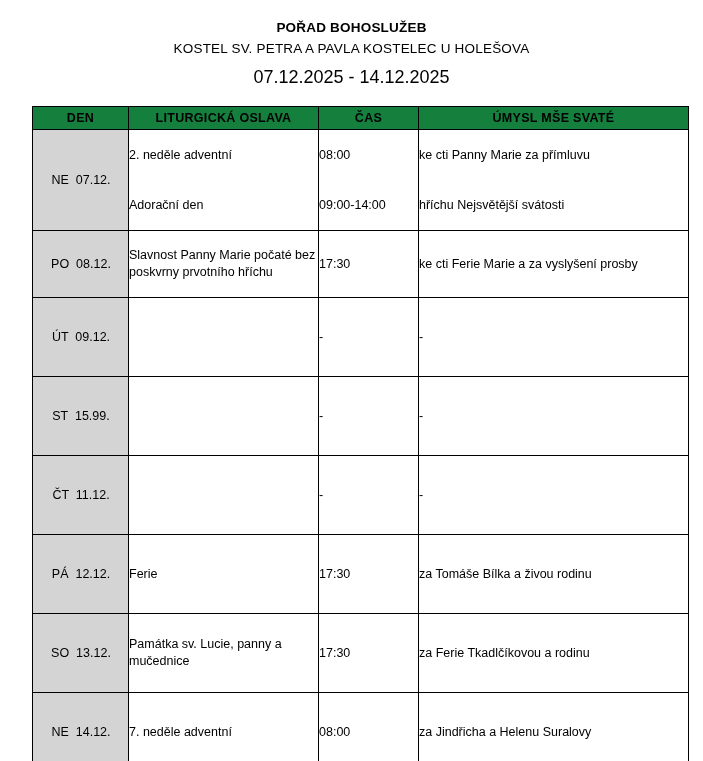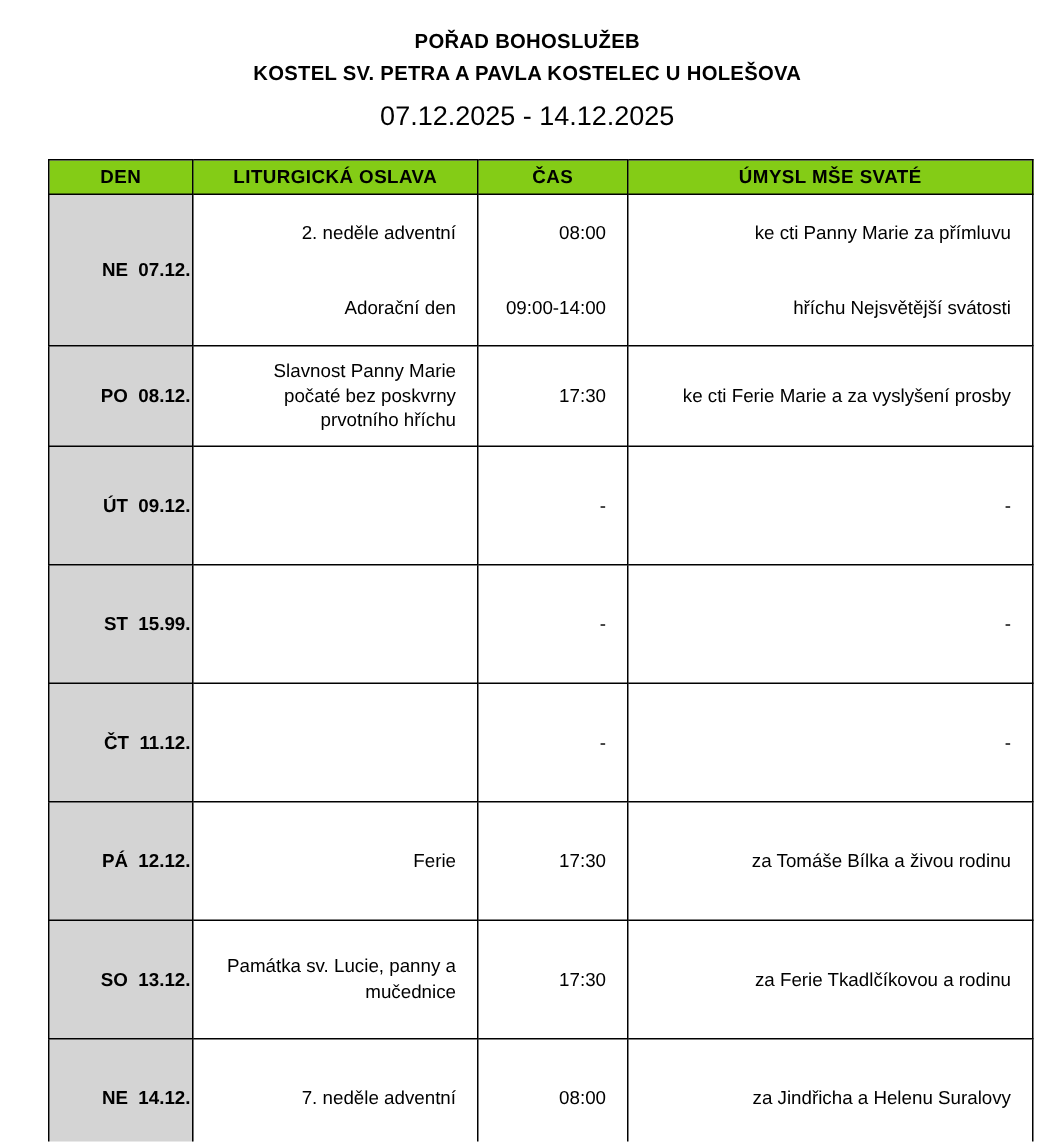--- a/index.html
+++ b/index.html
@@ -25,65 +25,65 @@
     margin-bottom: 12px;
   }
   .title-1 {
     font-size: 13.5px;
     font-weight: bold;
     letter-spacing: 0.2px;
     line-height: 1.5;
   }
   .title-2 {
     font-size: 13.5px;
-    font-weight: bold;
+    font-weight: normal;
     letter-spacing: 0.2px;
     line-height: 1.6;
   }
   .title-3 {
     font-size: 18px;
     font-weight: normal;
     line-height: 1.9;
   }
 
   table.schedule {
     border-collapse: collapse;
     width: 656px;
     margin: 4px 0 0 10px;
     table-layout: fixed;
   }
   table.schedule th, table.schedule td {
     border: 1px solid #000000;
     vertical-align: middle;
   }
   table.schedule th {
-    background: #84cc16;
+    background: #15803d;
     font-size: 12.5px;
     font-weight: bold;
     height: 20px;
     text-align: center;
     letter-spacing: 0.3px;
   }
   col.c-den { width: 96px; }
   col.c-lit { width: 190px; }
   col.c-cas { width: 100px; }
   col.c-umysl { width: 270px; }
 
   td.day {
     background: #d4d4d4;
     font-size: 12.5px;
-    font-weight: bold;
+    font-weight: normal;
     padding-left: 2px;
-    text-align: right;
+    text-align: center;
     white-space: pre;
   }
   td.cell {
     font-size: 12.5px;
-    text-align: right;
-    padding: 4px 14px;
+    text-align: left;
+    padding: 4px 0;
     line-height: 1.35;
   }
   td.cell.sub {
     border-top: none;
     margin-left: 44px;
   }
   td.cell.top-half {
     border-bottom: none;
   }
   .row-tall td { height: 70px; }

